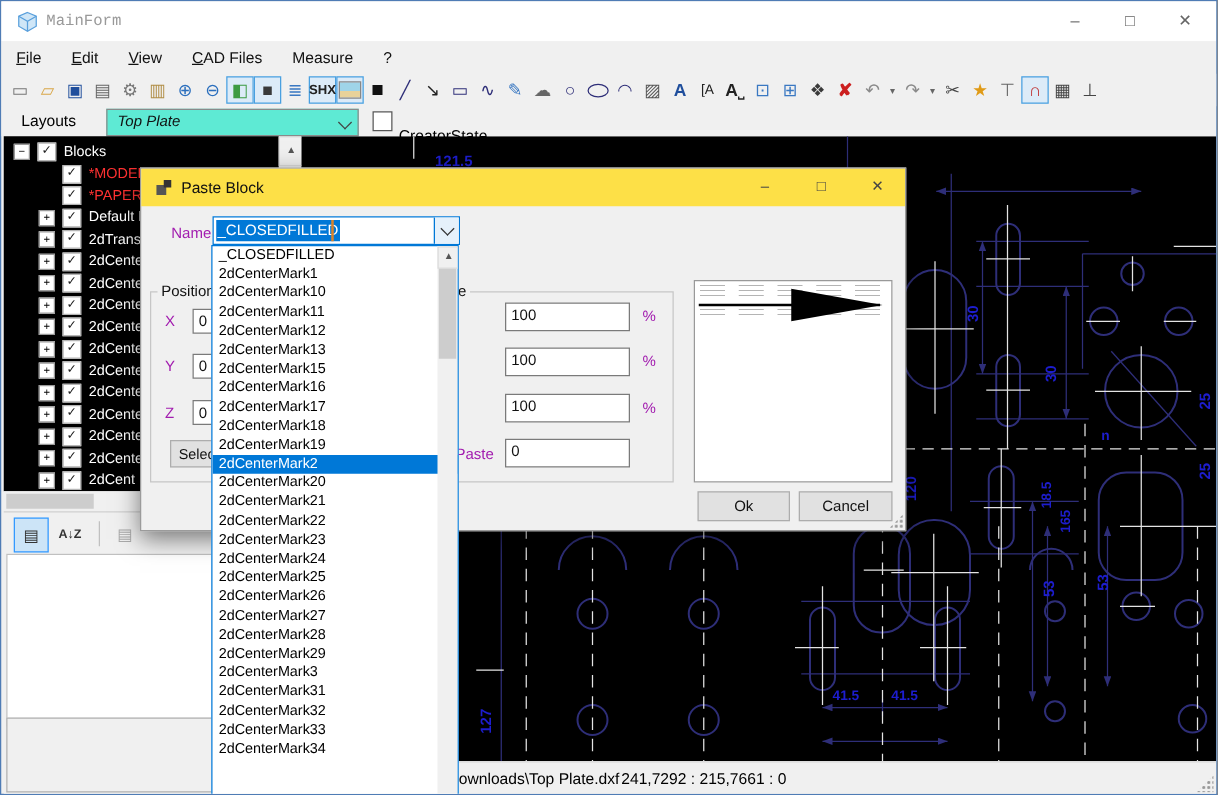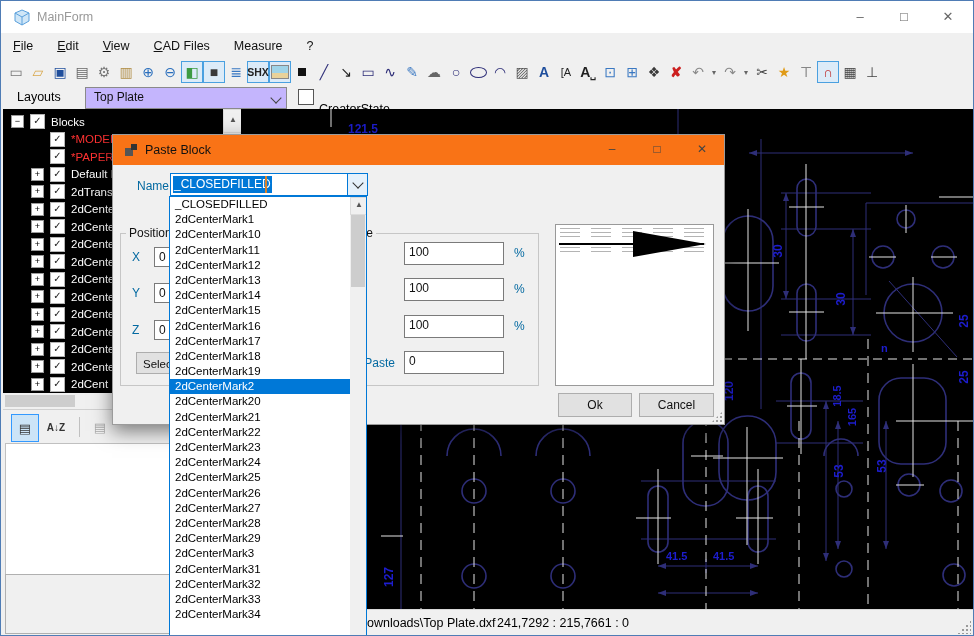--- a/index.html
+++ b/index.html
@@ -1,38 +1,38 @@
 <!DOCTYPE html>
 <html><head>
 <meta charset="utf-8">
 <style>
   html,body{margin:0;padding:0;background:#888;}
   .window{position:relative;width:972px;height:634px;border:1px solid #4f7cb5;background:#f0f0f0;
           font-family:"Liberation Sans",sans-serif;overflow:hidden;}
   .abs{position:absolute;}
   
   .titlebar{position:absolute;left:0;top:0;width:100%;height:32px;background:#fff;}
-  .apptitle{position:absolute;left:36px;top:9px;font-size:12.5px;color:#999;}
+  .apptitle{position:absolute;left:36px;top:9px;font-size:12.5px;color:#999;font-family:Liberation Mono, monospace;}
   .winbtn{position:absolute;top:2px;width:42px;height:28px;text-align:center;line-height:28px;color:#666;font-size:13px;}
   
   .menubar{position:absolute;left:0;top:32px;width:100%;height:26px;background:#f0f0f0;display:flex;align-items:center;}
   .mi{padding:0 12px;font-size:12.5px;color:#111;height:26px;line-height:26px;}
   .u{text-decoration:underline;}
   
   .toolbar{position:absolute;left:0;top:58px;width:100%;height:26px;background:#f0f0f0;display:flex;align-items:center;padding-left:4px;}
   .tc{width:22px;height:22px;display:flex;align-items:center;justify-content:center;font-size:14px;color:#444;flex:0 0 auto;}
   .tc.on{border:1px solid #4aa0e0;background:#dcebf8;width:20px;height:20px;}
   .tc.nar{width:10px;font-size:8px;color:#666;}
   .tbtxt{font-size:10.5px;font-weight:bold;color:#222;}
   .imgicon{width:16px;height:12px;border:1px solid #888;background:linear-gradient(#9fd4e8 55%,#e8d29a 55%);}
   .ellipseicon{width:15px;height:9px;border:1.5px solid #2e2e78;border-radius:50%;}
   .sqicon{width:8px;height:8px;background:#111;}
   
   .layoutsbar{position:absolute;left:0;top:84px;width:100%;height:24px;background:#f0f0f0;}
-  .combo{position:absolute;background:#c4b5fd;border:1px solid #8a8a8a;font-size:12px;color:#111;}
+  .combo{position:absolute;background:#5eead4;border:1px solid #8a8a8a;font-size:12px;color:#111;font-style:italic;}
   .chev{position:absolute;right:6px;top:6px;width:7px;height:7px;border-right:1.5px solid #444;border-bottom:1.5px solid #444;transform:rotate(45deg);}
   .cbx{position:absolute;width:14px;height:14px;border:1px solid #555;background:#fff;}
   
   .treepanel{position:absolute;left:2px;top:108px;width:238px;height:284px;background:#000;overflow:hidden;z-index:5;}
   .trow{height:17.5px;display:flex;align-items:center;color:#fff;font-size:11.5px;white-space:nowrap;}
   .texp{width:11px;height:11px;border:1px solid #9a9a9a;background:#fff;color:#000;font-size:9px;line-height:10px;text-align:center;margin-right:6px;flex:0 0 auto;}
   .tcb{width:13px;height:13px;border:1px solid #b5b5b5;background:#fff;color:#1a1a1a;font-size:10px;line-height:12px;text-align:center;margin-right:6px;flex:0 0 auto;}
   .lvl0{padding-left:8px;}
   .lvl1{padding-left:28px;}
   .lvl1ne{padding-left:47px;}
@@ -48,24 +48,24 @@
   .pgwhite{position:absolute;left:2px;top:33px;width:232px;height:136px;background:#fff;border:1px solid #c0c0c0;}
   .pgdesc{position:absolute;left:2px;top:164px;width:232px;height:58px;background:#f0f0f0;border:1px solid #b0b0b0;}
   
   .statusbar{position:absolute;left:240px;top:608px;width:732px;height:26px;background:#f0f0f0;border-top:1px solid #d8d8d8;z-index:2;font-size:12.5px;color:#000;}
   .grip{position:absolute;right:2px;bottom:2px;width:14px;height:14px;
         background-image:radial-gradient(#9a9a9a 1px,transparent 1.4px);background-size:4px 4px;
         clip-path:polygon(100% 0,100% 100%,0 100%);}
   
   .dialog{position:absolute;left:111px;top:133px;width:611px;height:289px;background:#f0f0f0;border:1px solid #9b9b9b;
           box-shadow:0 6px 18px rgba(0,0,0,.5);z-index:20;}
-  .dtitle{position:absolute;left:0;top:0;width:100%;height:30px;background:#f97316;}
+  .dtitle{position:absolute;left:0;top:0;width:100%;height:30px;background:#fde047;}
   .dtitletext{position:absolute;left:32px;top:8px;font-size:12.5px;color:#111;}
   .dbtn{position:absolute;top:1px;width:38px;height:27px;text-align:center;line-height:27px;color:#444;font-size:12px;}
-  .dlabel{position:absolute;font-size:12px;color:#0369a1;}
+  .dlabel{position:absolute;font-size:12px;color:#a21caf;}
   .field{position:absolute;background:#fff;border:1px solid #7a7a7a;font-size:12px;color:#111;padding:2px 4px;box-sizing:border-box;}
   .group{position:absolute;border:1px solid #c6c6c6;}
   .glabel{position:absolute;font-size:12px;color:#111;background:#f0f0f0;padding:0 3px;z-index:1;}
   .btn{position:absolute;background:#e1e1e1;border:1px solid #adadad;font-size:12px;color:#111;text-align:center;}
   .namecombo{position:absolute;left:57px;top:38px;width:198px;height:23px;background:#fff;border:1px solid #0078d7;box-sizing:border-box;}
   .nctext{position:absolute;left:2px;top:2px;height:17px;line-height:17px;background:#0078d7;color:#fff;font-size:12px;padding:0 1px;}
   .caret{position:absolute;top:2px;width:2px;height:17px;background:#d9822b;}
   .ncbtn{position:absolute;right:0;top:0;width:19px;height:21px;background:#e5f1fb;border-left:1px solid #0078d7;}
   .preview{position:absolute;left:442px;top:89px;width:157px;height:160px;background:#fff;border:1px solid #999;}
   .pvm{width:20px;height:12px;background:repeating-linear-gradient(to bottom,#b4b4b4 0 1px,transparent 1px 4px);flex:0 0 auto;}
@@ -456,21 +456,20 @@
     <span class="dgrip"></span>
   </div>
 
   <div class="ddlist">
     <div class="li">_CLOSEDFILLED</div>
     <div class="li">2dCenterMark1</div>
     <div class="li">2dCenterMark10</div>
     <div class="li">2dCenterMark11</div>
     <div class="li">2dCenterMark12</div>
     <div class="li">2dCenterMark13</div>
-    <div class="li">2dCenterMark14</div>
     <div class="li">2dCenterMark15</div>
     <div class="li">2dCenterMark16</div>
     <div class="li">2dCenterMark17</div>
     <div class="li">2dCenterMark18</div>
     <div class="li">2dCenterMark19</div>
     <div class="li sel">2dCenterMark2</div>
     <div class="li">2dCenterMark20</div>
     <div class="li">2dCenterMark21</div>
     <div class="li">2dCenterMark22</div>
     <div class="li">2dCenterMark23</div>

